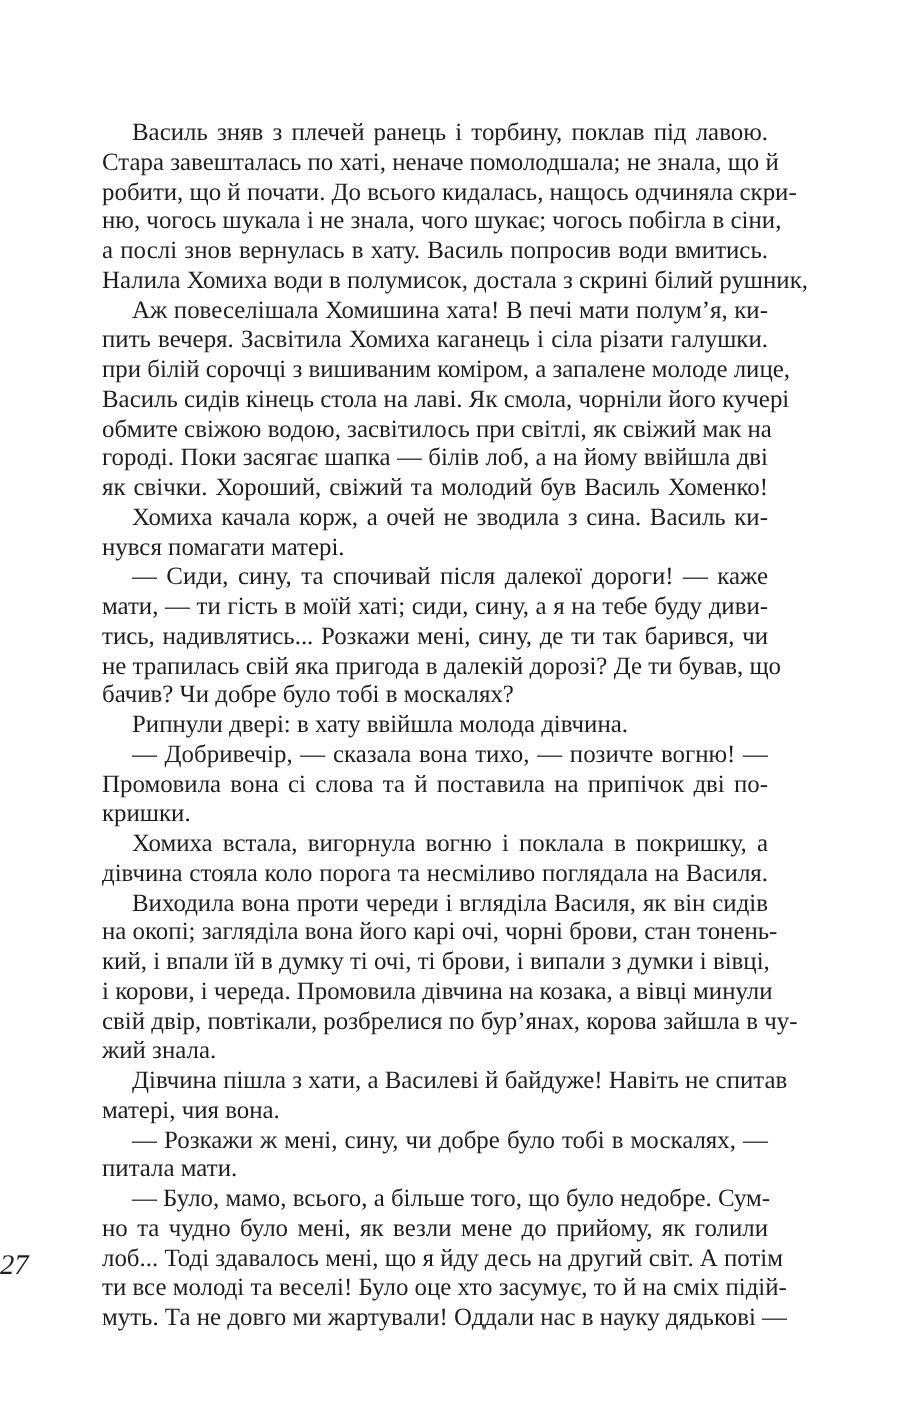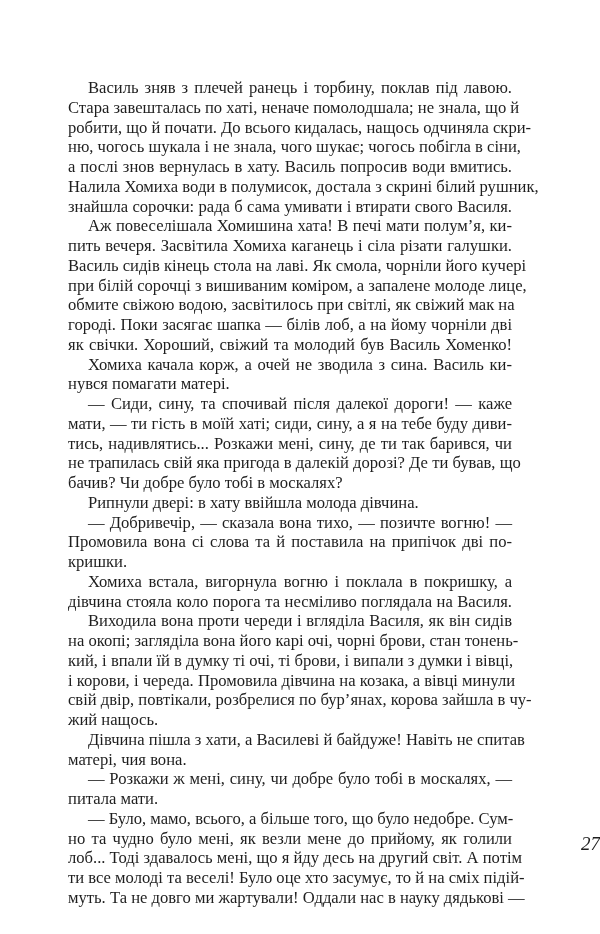--- a/index.html
+++ b/index.html
@@ -34,64 +34,63 @@
       text-align-last: left;
     }
     .line.indent {
       padding-left: 20px;
     }
     .page-number {
       position: absolute;
       left: 0;
       width: 600px;
       top: 833px;
-      text-align: right;
+      text-align: left;
       font-family: "Liberation Serif", "DejaVu Serif", serif;
       font-style: italic;
       font-size: 19px;
       color: #1e1e1e;
     }
   </style>
 </head>
 <body>
 
 <div class="page" id="page-body">
     <span class="line indent">Василь зняв з плечей ранець і торбину, поклав під лавою.</span>
     <span class="line">Стара завешталась по хаті, неначе помолодшала; не знала, що й</span>
     <span class="line">робити, що й почати. До всього кидалась, нащось одчиняла скри-</span>
     <span class="line">ню, чогось шукала і не знала, чого шукає; чогось побігла в сіни,</span>
     <span class="line">а послі знов вернулась в хату. Василь попросив води вмитись.</span>
     <span class="line">Налила Хомиха води в полумисок, достала з скрині білий рушник,</span>
-    <span class="line">знайшла сорочки: рада б сама умивати і втирати свого Василя.</span>
     <span class="line indent">Аж повеселішала Хомишина хата! В печі мати полум’я, ки-</span>
     <span class="line">пить вечеря. Засвітила Хомиха каганець і сіла різати галушки.</span>
+    <span class="line">при білій сорочці з вишиваним коміром, а запалене молоде лице,</span>
     <span class="line">Василь сидів кінець стола на лаві. Як смола, чорніли його кучері</span>
-    <span class="line">при білій сорочці з вишиваним коміром, а запалене молоде лице,</span>
     <span class="line">обмите свіжою водою, засвітилось при світлі, як свіжий мак на</span>
-    <span class="line">городі. Поки засягає шапка — білів лоб, а на йому чорніли дві</span>
+    <span class="line">городі. Поки засягає шапка — білів лоб, а на йому ввійшла дві</span>
     <span class="line">як свічки. Хороший, свіжий та молодий був Василь Хоменко!</span>
     <span class="line indent">Хомиха качала корж, а очей не зводила з сина. Василь ки-</span>
     <span class="line last">нувся помагати матері.</span>
     <span class="line indent">— Сиди, сину, та спочивай після далекої дороги! — каже</span>
     <span class="line">мати, — ти гість в моїй хаті; сиди, сину, а я на тебе буду диви-</span>
     <span class="line">тись, надивлятись... Розкажи мені, сину, де ти так барився, чи</span>
     <span class="line">не трапилась свій яка пригода в далекій дорозі? Де ти бував, що</span>
     <span class="line last">бачив? Чи добре було тобі в москалях?</span>
     <span class="line indent last">Рипнули двері: в хату ввійшла молода дівчина.</span>
     <span class="line indent">— Добривечір, — сказала вона тихо, — позичте вогню! —</span>
     <span class="line">Промовила вона сі слова та й поставила на припічок дві по-</span>
     <span class="line last">кришки.</span>
     <span class="line indent">Хомиха встала, вигорнула вогню і поклала в покришку, а</span>
     <span class="line">дівчина стояла коло порога та несміливо поглядала на Василя.</span>
     <span class="line indent">Виходила вона проти череди і вгляділа Василя, як він сидів</span>
     <span class="line">на окопі; загляділа вона його карі очі, чорні брови, стан тонень-</span>
     <span class="line">кий, і впали їй в думку ті очі, ті брови, і випали з думки і вівці,</span>
     <span class="line">і корови, і череда. Промовила дівчина на козака, а вівці минули</span>
     <span class="line">свій двір, повтікали, розбрелися по бур’янах, корова зайшла в чу-</span>
-    <span class="line last">жий нащось.</span>
+    <span class="line last">жий знала.</span>
     <span class="line indent">Дівчина пішла з хати, а Василеві й байдуже! Навіть не спитав</span>
     <span class="line last">матері, чия вона.</span>
     <span class="line indent">— Розкажи ж мені, сину, чи добре було тобі в москалях, —</span>
     <span class="line last">питала мати.</span>
     <span class="line indent">— Було, мамо, всього, а більше того, що було недобре. Сум-</span>
     <span class="line">но та чудно було мені, як везли мене до прийому, як голили</span>
     <span class="line">лоб... Тоді здавалось мені, що я йду десь на другий світ. А потім</span>
     <span class="line">ти все молоді та веселі! Було оце хто засумує, то й на сміх підій-</span>
     <span class="line">муть. Та не довго ми жартували! Оддали нас в науку дядькові —</span>
   </div>

